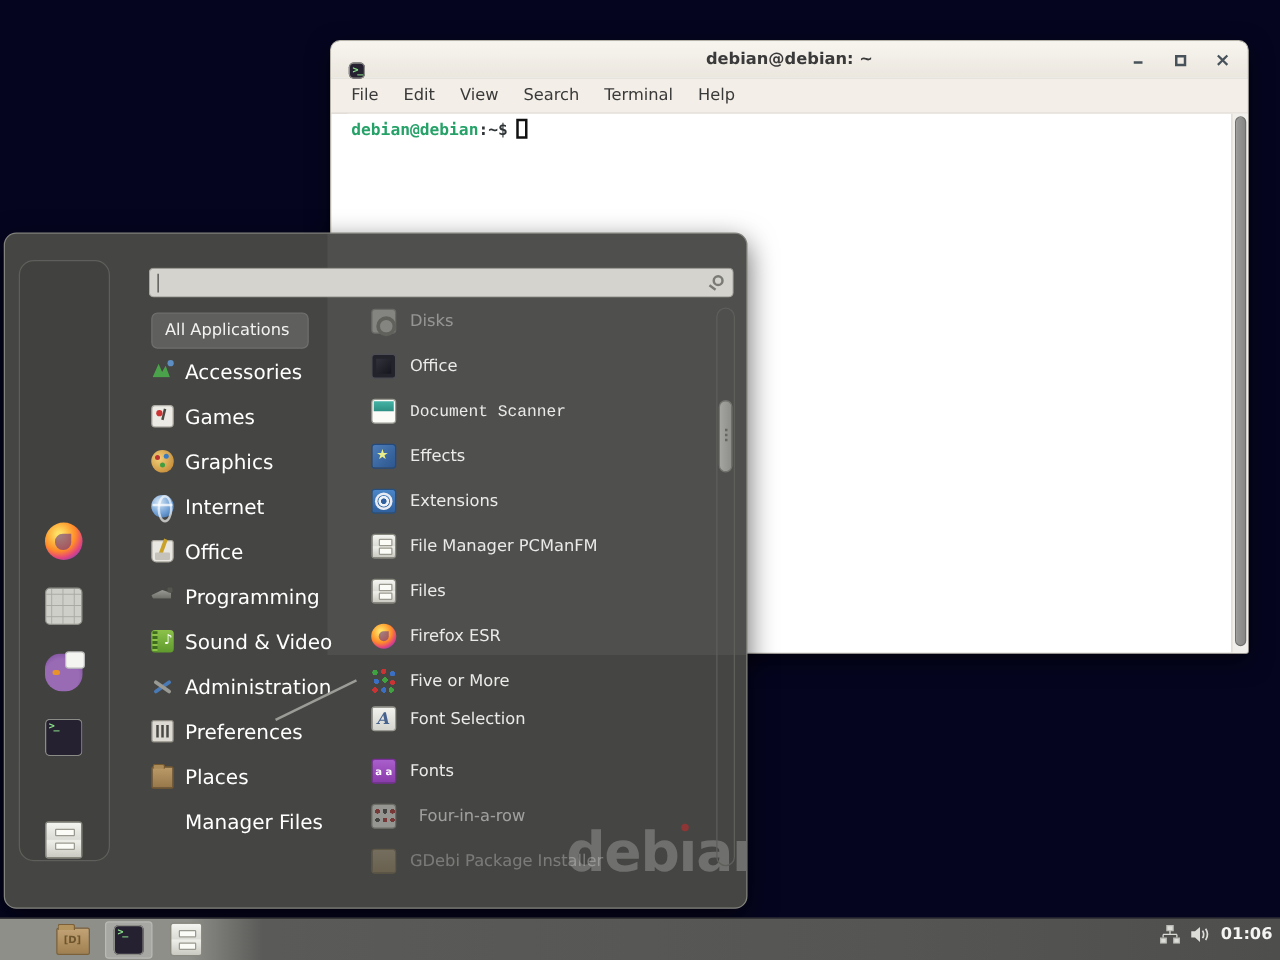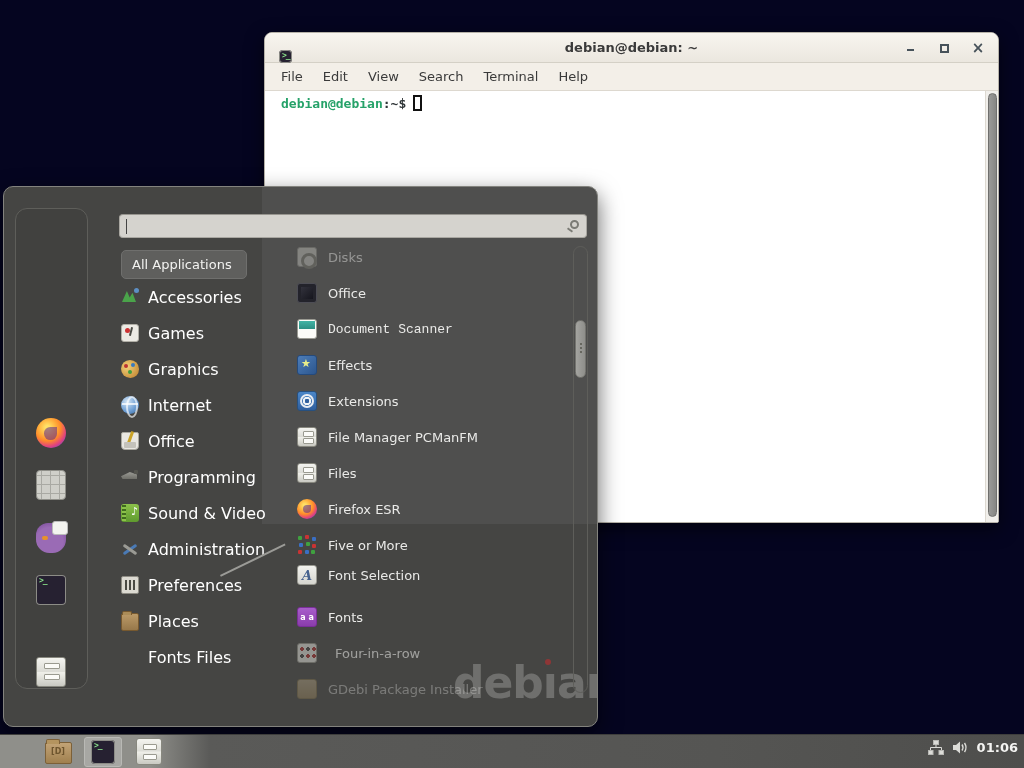--- a/index.html
+++ b/index.html
@@ -319,21 +319,21 @@
     <div class="cat-row" style="top:384px;">
         <span class="cat-icon ci-preferences"></span>
         <span>Preferences</span>
       </div>
     <div class="cat-row" style="top:420px;">
         <span class="cat-icon ci-places"></span>
         <span>Places</span>
       </div>
     <div class="cat-row" style="top:456px;">
         <span class="cat-spacer"></span>
-        <span>Fonts Files</span>
+        <span>Manager Files</span>
       </div>
 
     <div class="apps-viewport">
       <div class="app-row fade45" style="top:2px;">
           <span class="app-icon ai-disks"></span>
           <span>Disks</span>
         </div>
       <div class="app-row" style="top:38px;">
           <span class="app-icon ai-display"></span>
           <span>Office</span>

